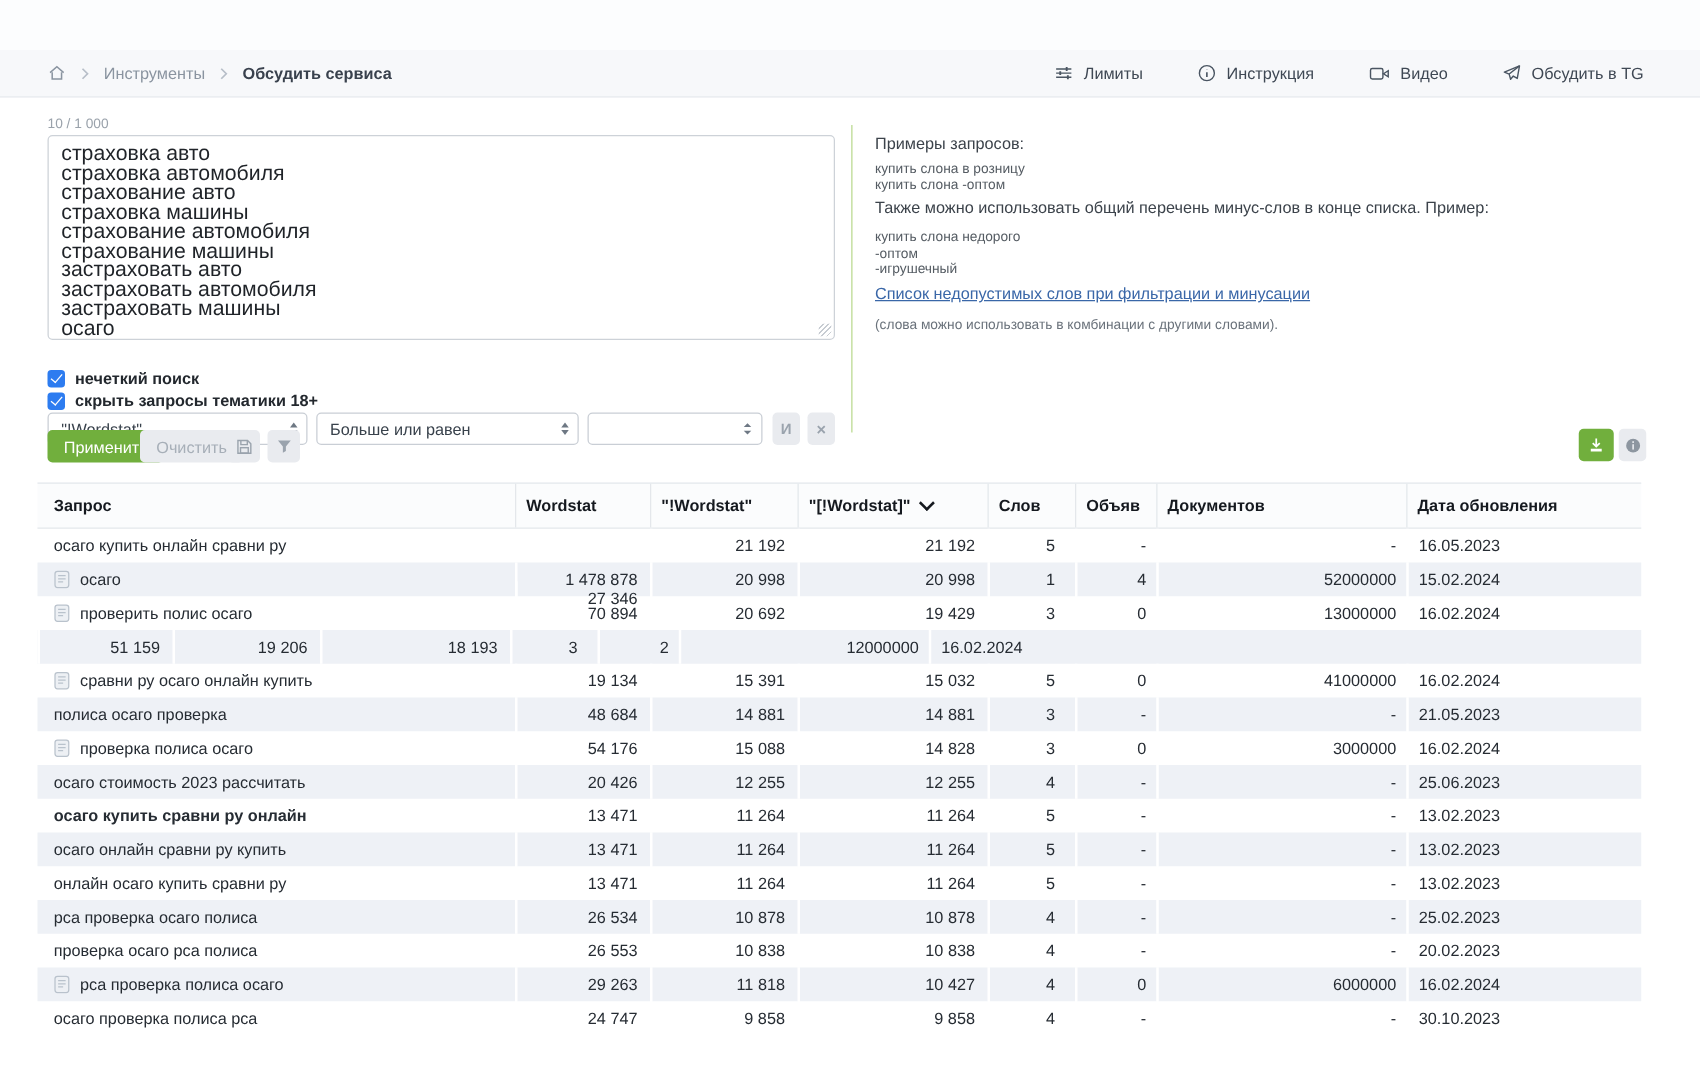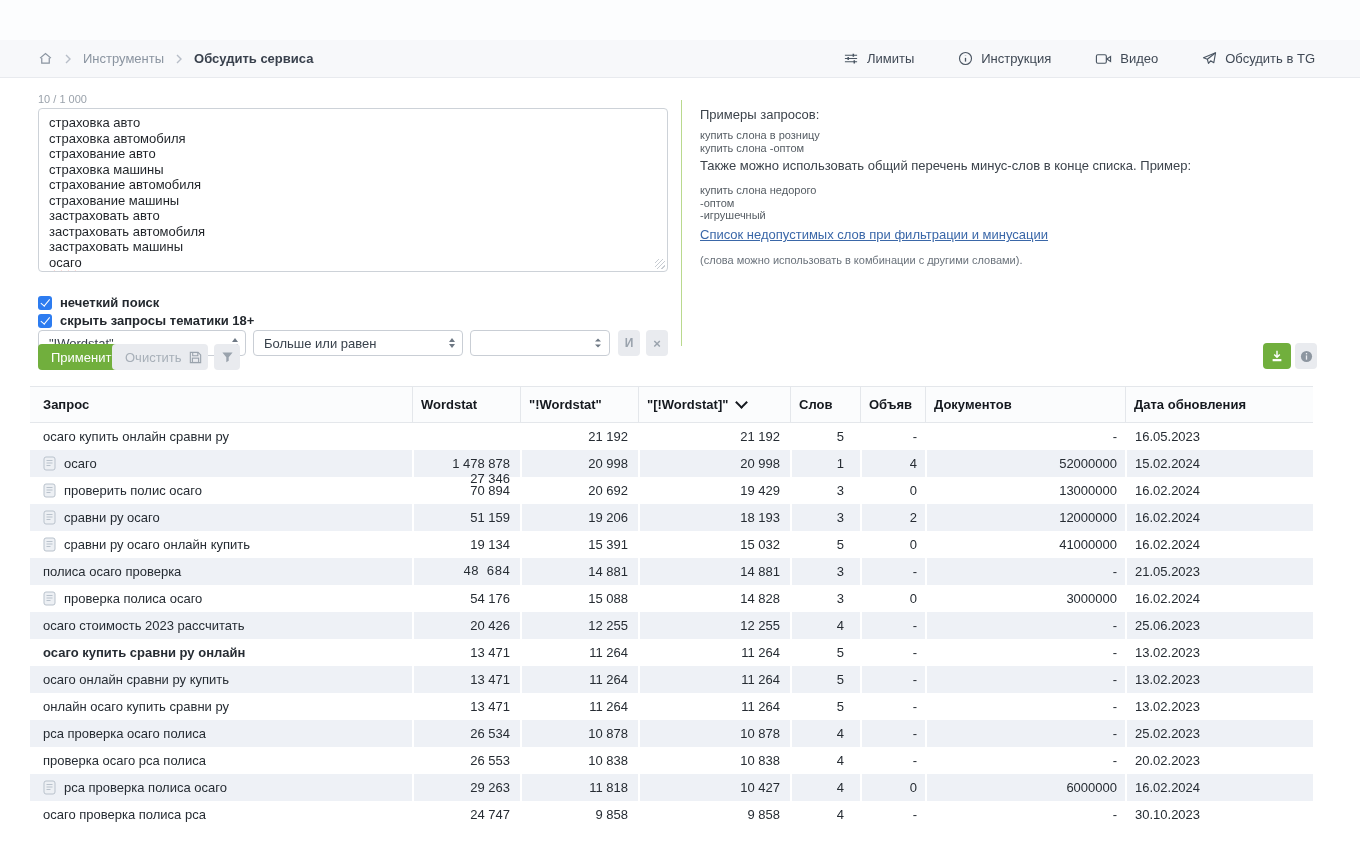--- a/index.html
+++ b/index.html
@@ -22,21 +22,21 @@
   .crumb-sep{display:flex;align-items:center}
   .nav{display:flex;align-items:center;gap:44px}
   .nav-item{display:flex;align-items:center;gap:8px;font-size:13px;color:#3f4854;cursor:pointer}
   .nav-item .ic{display:flex;align-items:center}
 
   
   .counter{position:absolute;left:38px;top:93px;font-size:11px;color:#9aa2ab}
   .kwbox{
     position:absolute;left:38px;top:108px;width:630px;height:164px;
     border:1px solid #cdd2d8;border-radius:4px;background:#fff;
-    padding:6px 10px;box-sizing:border-box;font-size:13px;line-height:15.5px;color:#1f2328;
+    padding:6px 10px;box-sizing:border-box;font-size:17px;line-height:15.5px;color:#1f2328;
     overflow:hidden;cursor:text;
   }
   .kw-line{white-space:pre}
   .kw-flag{text-decoration:underline;text-decoration-style:wavy;text-decoration-color:#e0443a;text-decoration-thickness:1px;text-underline-offset:3px}
   .grip{position:absolute;right:2px;bottom:2px;width:10px;height:10px;
     background:repeating-linear-gradient(-45deg,transparent 0 2px,#c7ccd2 2px 3px);cursor:nwse-resize}
 
   .checkline{position:absolute;left:38px;display:flex;align-items:center;gap:8px;white-space:nowrap}
   #check1{top:295px}
   #check2{top:313px}
@@ -347,29 +347,20 @@
         </div>
         <div class="td ar10" style="width: 108px;">70 894</div>
         <div class="td ar10" style="width: 118px;">20 692</div>
         <div class="td ar10" style="width: 152px;">19 429</div>
         <div class="td ar16" style="width: 70px;">3</div>
         <div class="td ar8" style="width: 65px;">0</div>
         <div class="td ar8" style="width: 200px;">13000000</div>
         <div class="td all8" style="width: 188px;">16.02.2024</div>
       </div>
       <div class="tr striped">
-        <div class="td q" style="width: 382px;">
-          <span class="doc">
-            <svg width="13" height="15" viewBox="0 0 13 15">
-              <rect x="1" y="1" width="11" height="13" rx="2" fill="#edf0f4" stroke="#b9c2cc"></rect>
-              <path d="M3.5 4.5h6M3.5 7h6M3.5 9.5h4" stroke="#b9c2cc" stroke-width="1"></path>
-            </svg>
-          </span>
-          <span>сравни ру осаго</span>
-        </div>
         <div class="td ar10" style="width: 108px;">51 159</div>
         <div class="td ar10" style="width: 118px;">19 206</div>
         <div class="td ar10" style="width: 152px;">18 193</div>
         <div class="td ar16" style="width: 70px;">3</div>
         <div class="td ar8" style="width: 65px;">2</div>
         <div class="td ar8" style="width: 200px;">12000000</div>
         <div class="td all8" style="width: 188px;">16.02.2024</div>
       </div>
       <div class="tr">
         <div class="td q" style="width: 382px;">
@@ -386,21 +377,21 @@
         <div class="td ar10" style="width: 152px;">15 032</div>
         <div class="td ar16" style="width: 70px;">5</div>
         <div class="td ar8" style="width: 65px;">0</div>
         <div class="td ar8" style="width: 200px;">41000000</div>
         <div class="td all8" style="width: 188px;">16.02.2024</div>
       </div>
       <div class="tr striped">
         <div class="td q" style="width: 382px;">
           <span>полиса осаго проверка</span>
         </div>
-        <div class="td ar10" style="width: 108px; font-family: Liberation Mono, monospace;">48 684</div>
+        <div class="td ar10" style="width: 108px;">48 684</div>
         <div class="td ar10" style="width: 118px;">14 881</div>
         <div class="td ar10" style="width: 152px;">14 881</div>
         <div class="td ar16" style="width: 70px;">3</div>
         <div class="td ar8" style="width: 65px;">-</div>
         <div class="td ar8" style="width: 200px;">-</div>
         <div class="td all8" style="width: 188px;">21.05.2023</div>
       </div>
       <div class="tr">
         <div class="td q" style="width: 382px;">
           <span class="doc">

